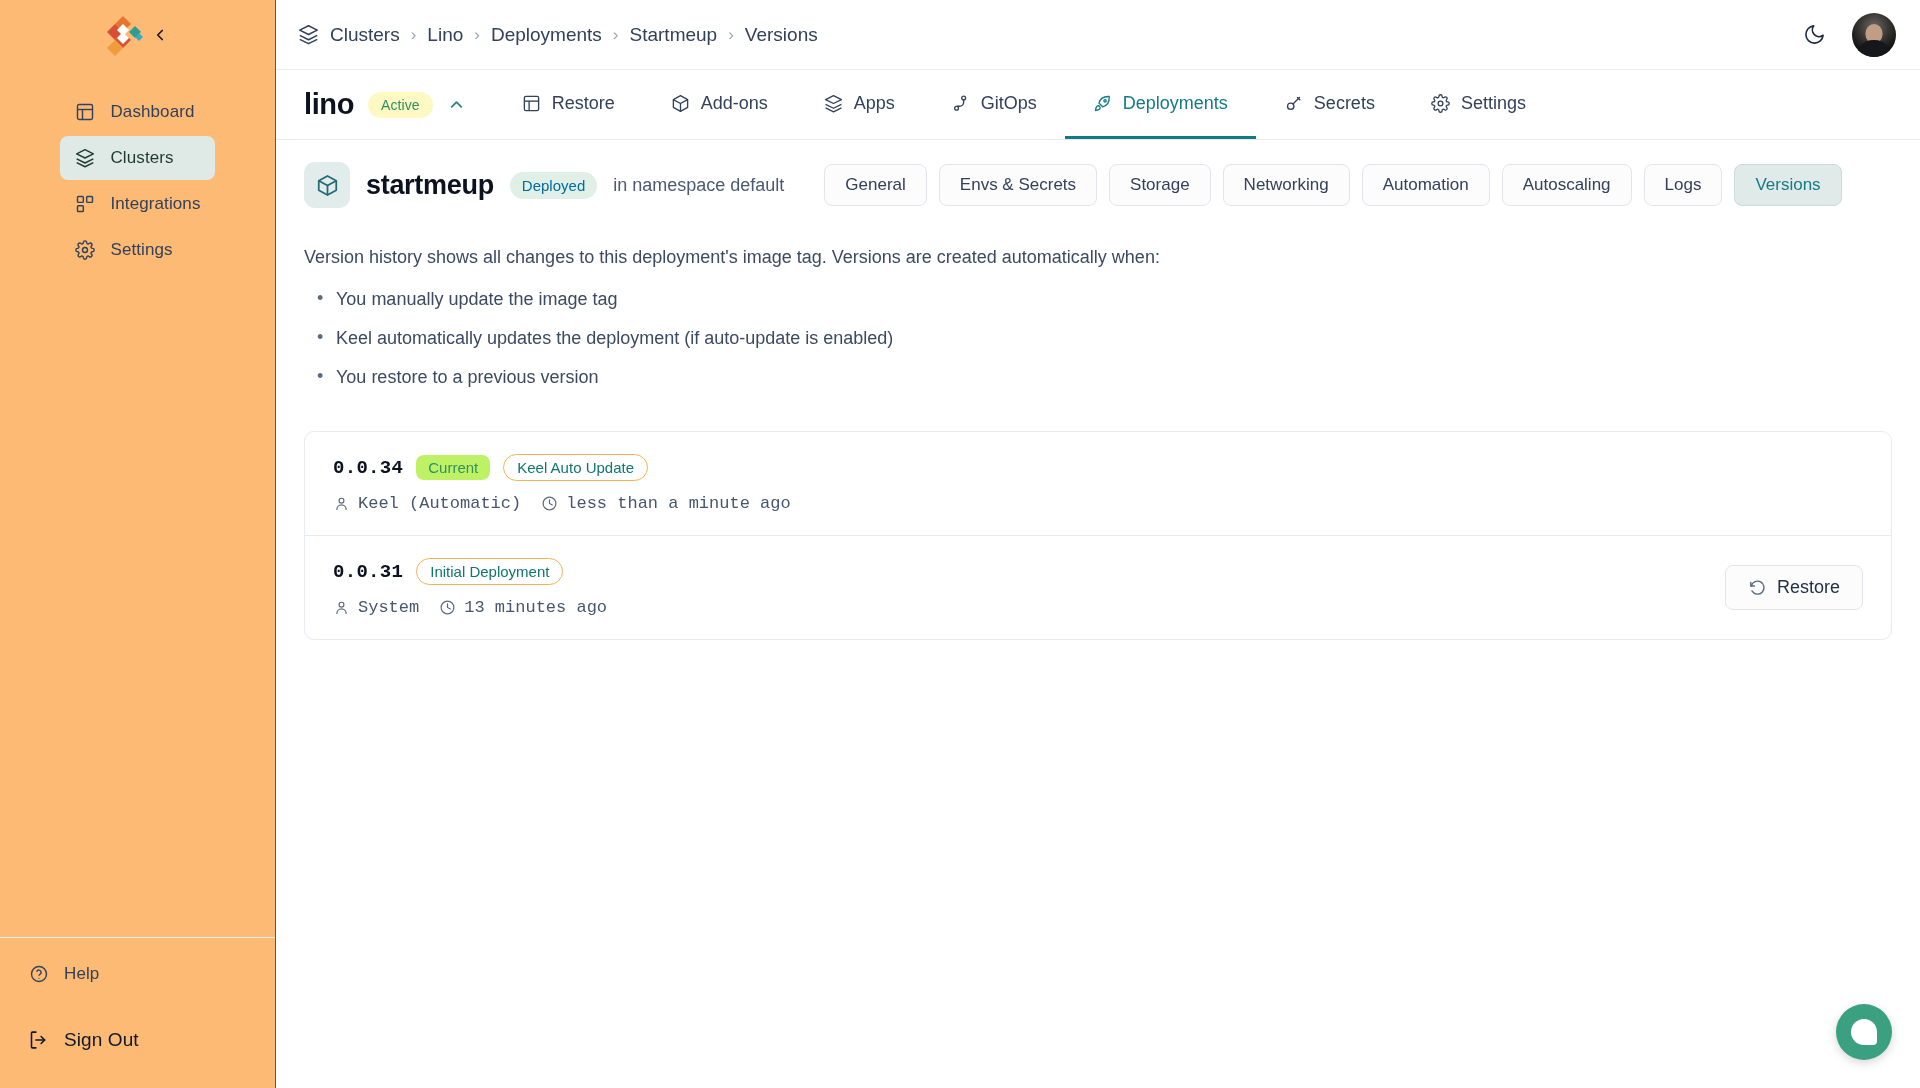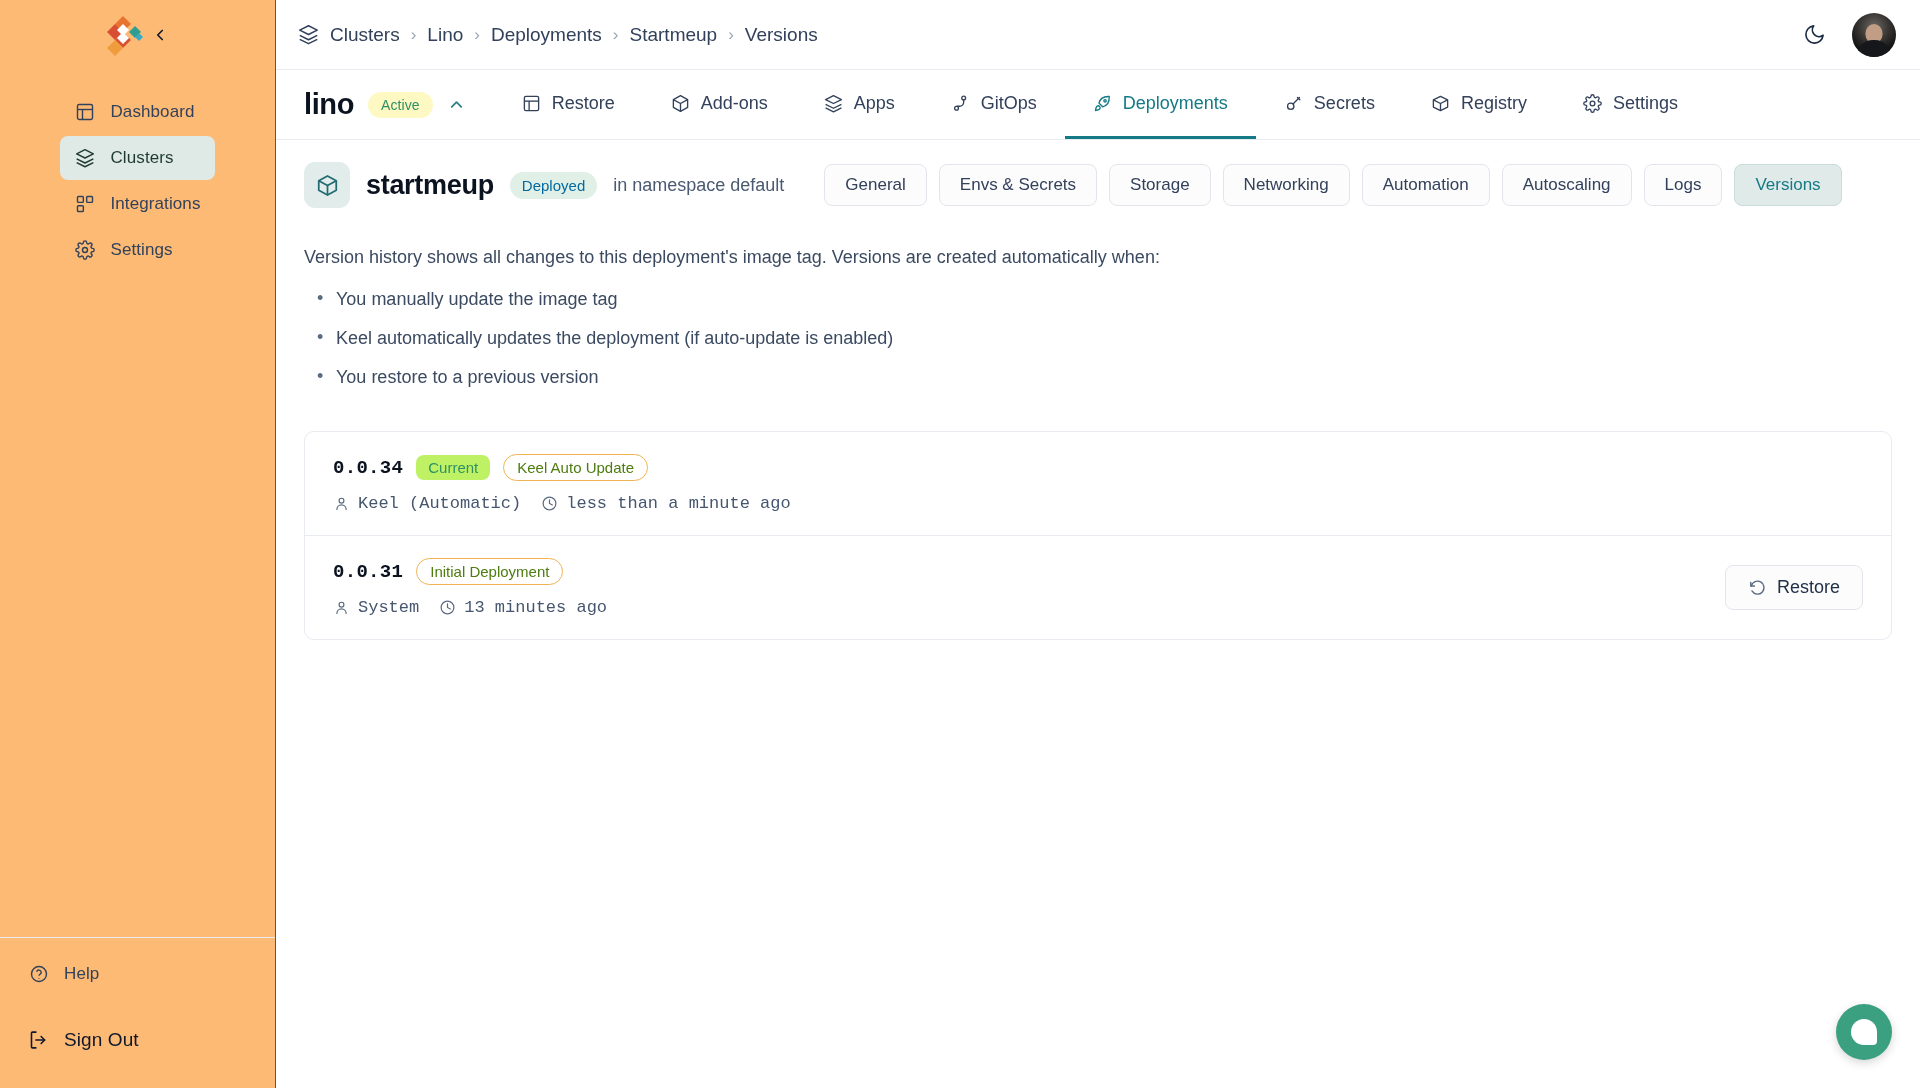--- a/index.html
+++ b/index.html
@@ -152,21 +152,21 @@
   .vrow-left { display:flex; flex-direction:column; gap:13px; }
   .vrow-top { display:flex; align-items:center; gap:13px; }
   .vtag {
     font-family:"Liberation Mono", monospace;
     font-size:19px; font-weight:700; color:#0b1220; letter-spacing:.3px;
   }
   .badge-current {
     background:#bef264; color:#2f9065; font-size:15px; padding:4px 12px; border-radius:8px;
   }
   .badge-outline {
-    border:1px solid #f0b252; color:#4d7c0f; font-size:15px;
+    border:1px solid #f0b252; color:#0f766e; font-size:15px;
     padding:4px 13px; border-radius:999px; background:#fff;
   }
   .vrow-meta { display:flex; align-items:center; gap:20px; }
   .meta { display:flex; align-items:center; gap:8px; font-size:17px; color:#46566e;font-family:Liberation Mono, monospace; }
   .meta-ico { display:flex; color:#5a6a80; }
   .restore-btn {
     margin-left:auto;
     display:flex; align-items:center; gap:10px;
     border:1px solid #e2e6ec; background:#fcfcfd; border-radius:8px;
     padding:11px 22px; font-size:18px; color:#22314a;
@@ -382,30 +382,20 @@
         <span class="tab-ico">
           <svg width="19" height="19" viewBox="0 0 24 24" fill="none" stroke="currentColor" stroke-width="1.7" stroke-linecap="round">
               <circle cx="8.5" cy="15.5" r="4"></circle>
               <line x1="11.4" y1="12.6" x2="19.5" y2="4.5"></line>
               <line x1="17" y1="4.3" x2="20" y2="7.3"></line>
             </svg>
         </span>
         <span>Secrets</span>
       </div>
 
-      <div class="tab">
-        <span class="tab-ico">
-          <svg width="19" height="19" viewBox="0 0 24 24" fill="none" stroke="currentColor" stroke-width="1.7" stroke-linejoin="round">
-              <path d="M12 3 3 7.5v9L12 21l9-4.5v-9L12 3z"></path>
-              <polyline points="3 7.5 12 12 21 7.5"></polyline>
-              <line x1="12" y1="12" x2="12" y2="21"></line>
-            </svg>
-        </span>
-        <span>Registry</span>
-      </div>
 
       <div class="tab">
         <span class="tab-ico">
           <svg width="19" height="19" viewBox="0 0 24 24" fill="none" stroke="currentColor" stroke-width="1.7">
               <circle cx="12" cy="12" r="3"></circle>
               <path d="M19.4 15a1.7 1.7 0 0 0 .33 1.87l.06.06a2 2 0 1 1-2.83 2.83l-.06-.06A1.7 1.7 0 0 0 15 19.4a1.7 1.7 0 0 0-1 1.55V21a2 2 0 1 1-4 0v-.05A1.7 1.7 0 0 0 9 19.4a1.7 1.7 0 0 0-1.87.33l-.06.06a2 2 0 1 1-2.83-2.83l.06-.06A1.7 1.7 0 0 0 4.6 15a1.7 1.7 0 0 0-1.55-1H3a2 2 0 1 1 0-4h.05A1.7 1.7 0 0 0 4.6 9a1.7 1.7 0 0 0-.33-1.87l-.06-.06a2 2 0 1 1 2.83-2.83l.06.06A1.7 1.7 0 0 0 9 4.6a1.7 1.7 0 0 0 1-1.55V3a2 2 0 1 1 4 0v.05a1.7 1.7 0 0 0 1 1.55 1.7 1.7 0 0 0 1.87-.33l.06-.06a2 2 0 1 1 2.83 2.83l-.06.06A1.7 1.7 0 0 0 19.4 9a1.7 1.7 0 0 0 1.55 1H21a2 2 0 1 1 0 4h-.05a1.7 1.7 0 0 0-1.55 1z"></path>
             </svg>
         </span>
         <span>Settings</span>
       </div>

